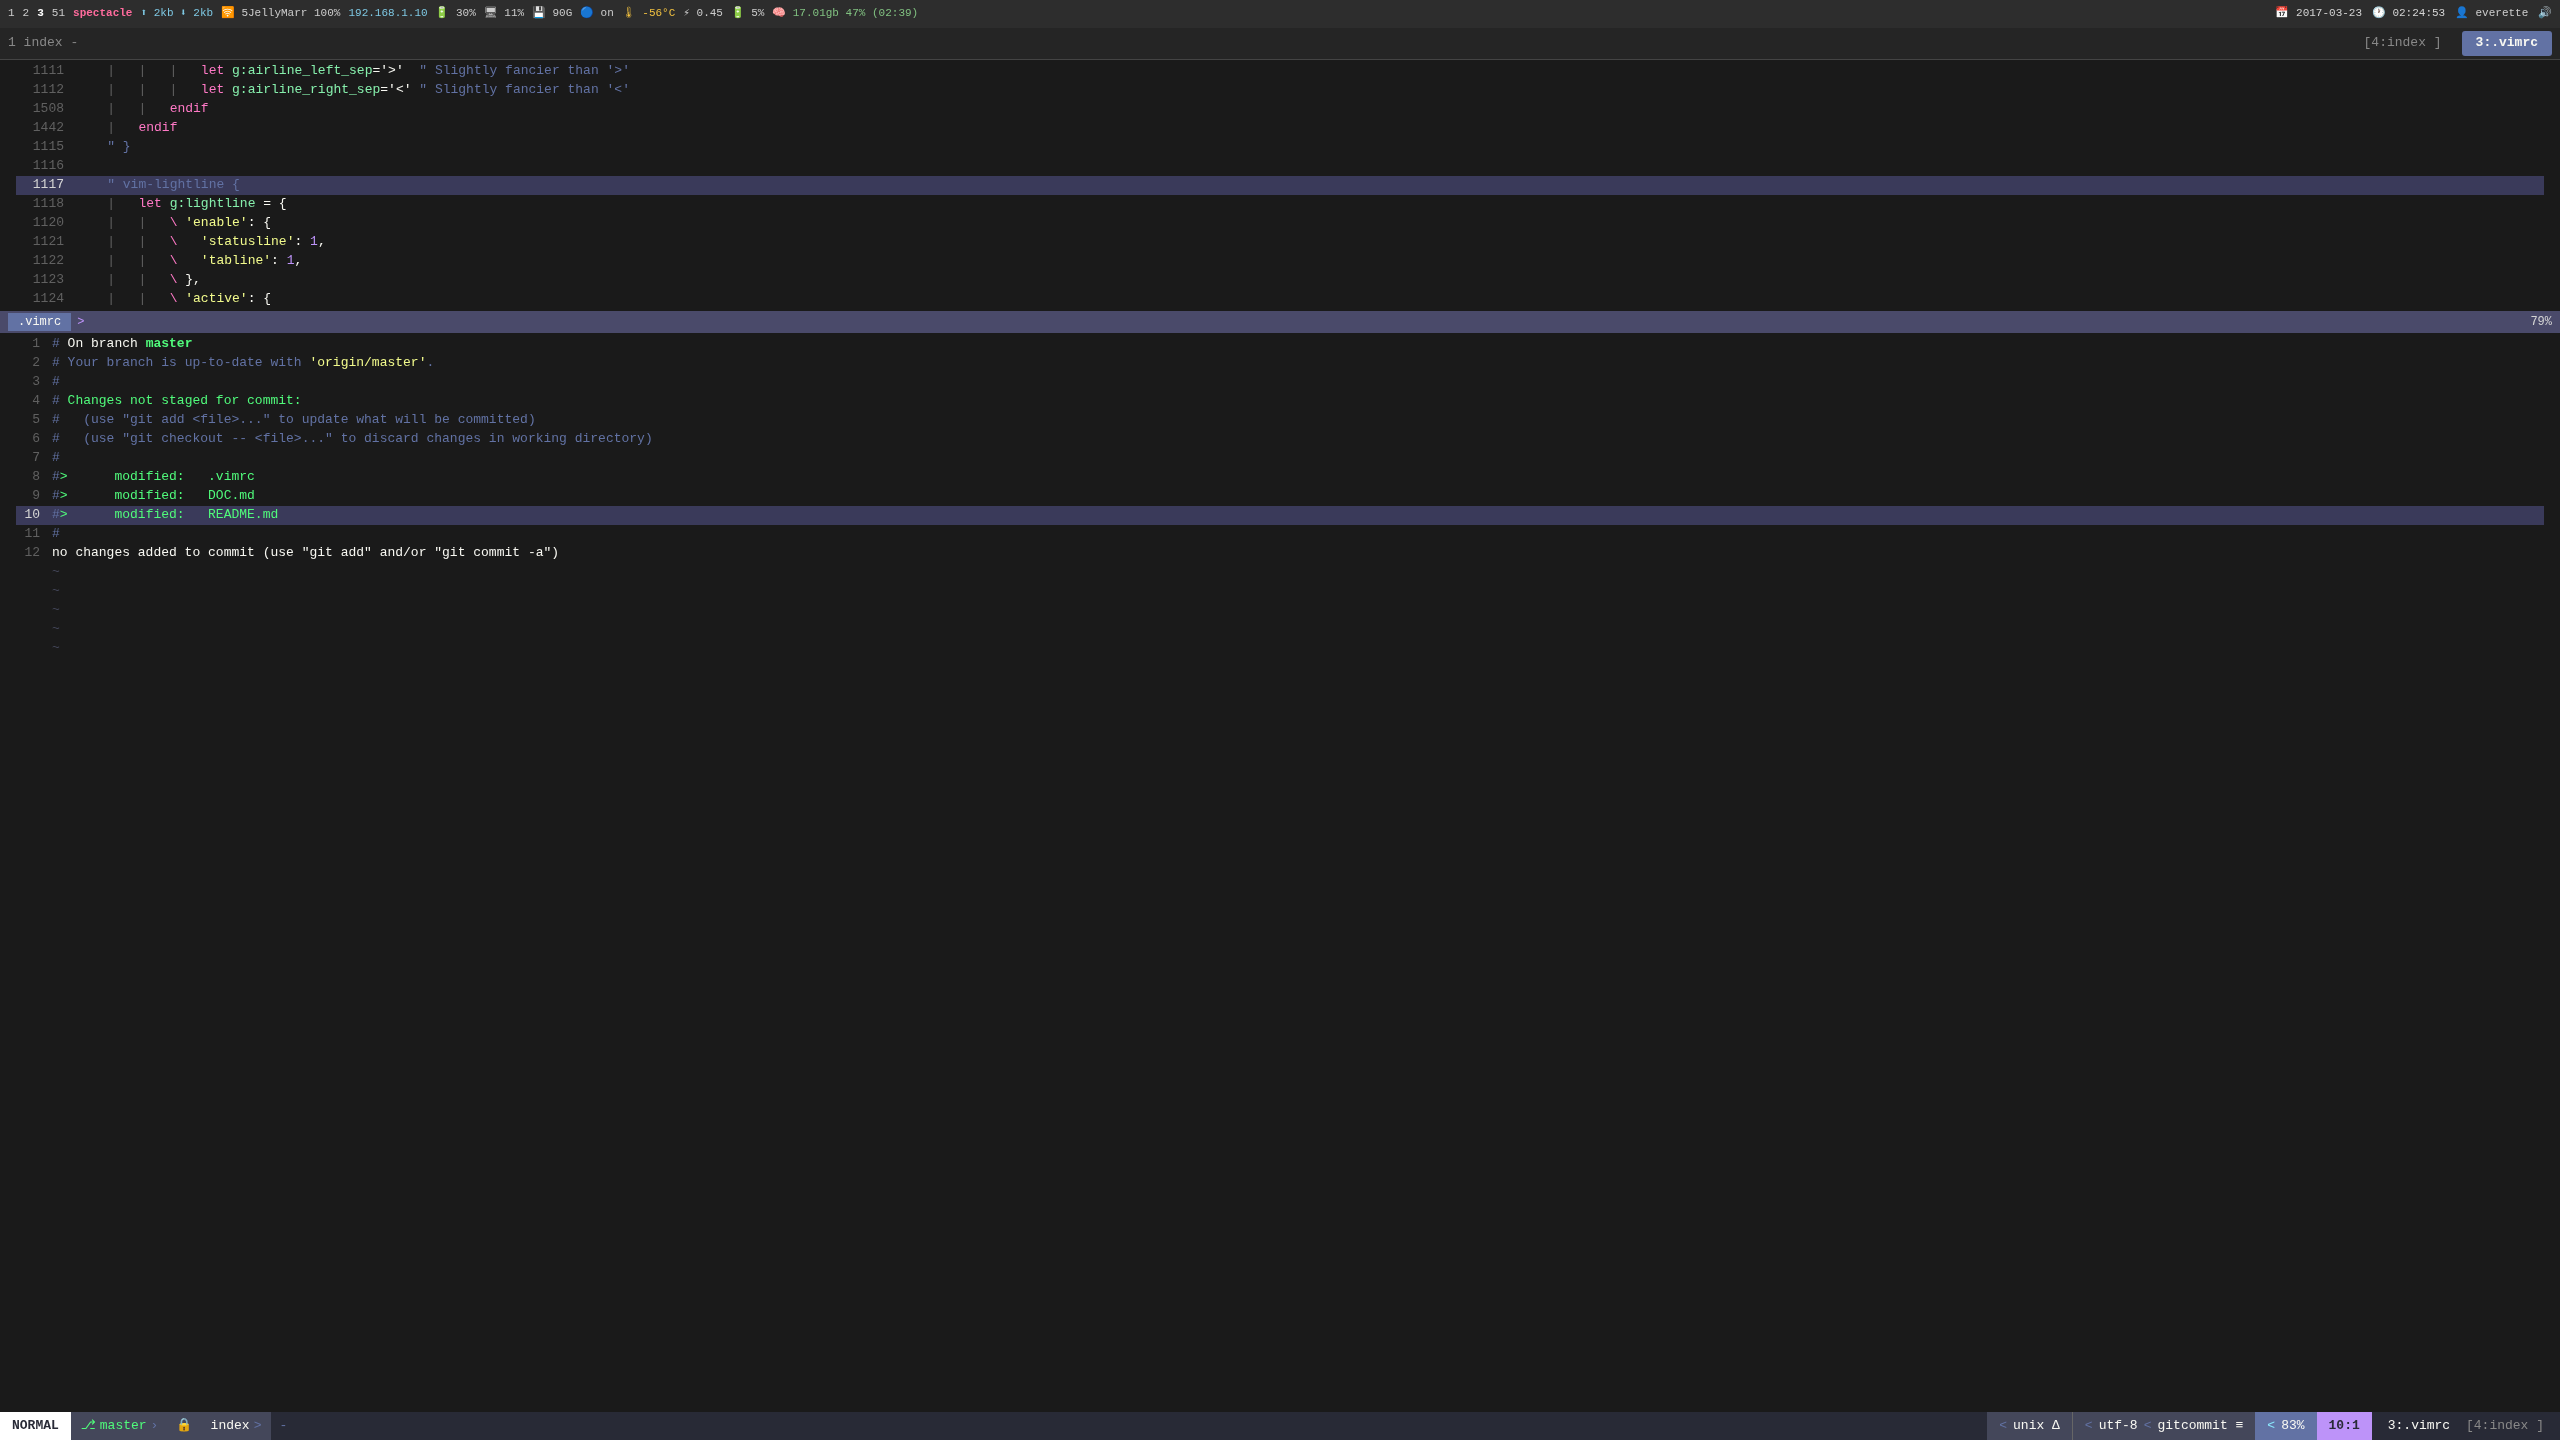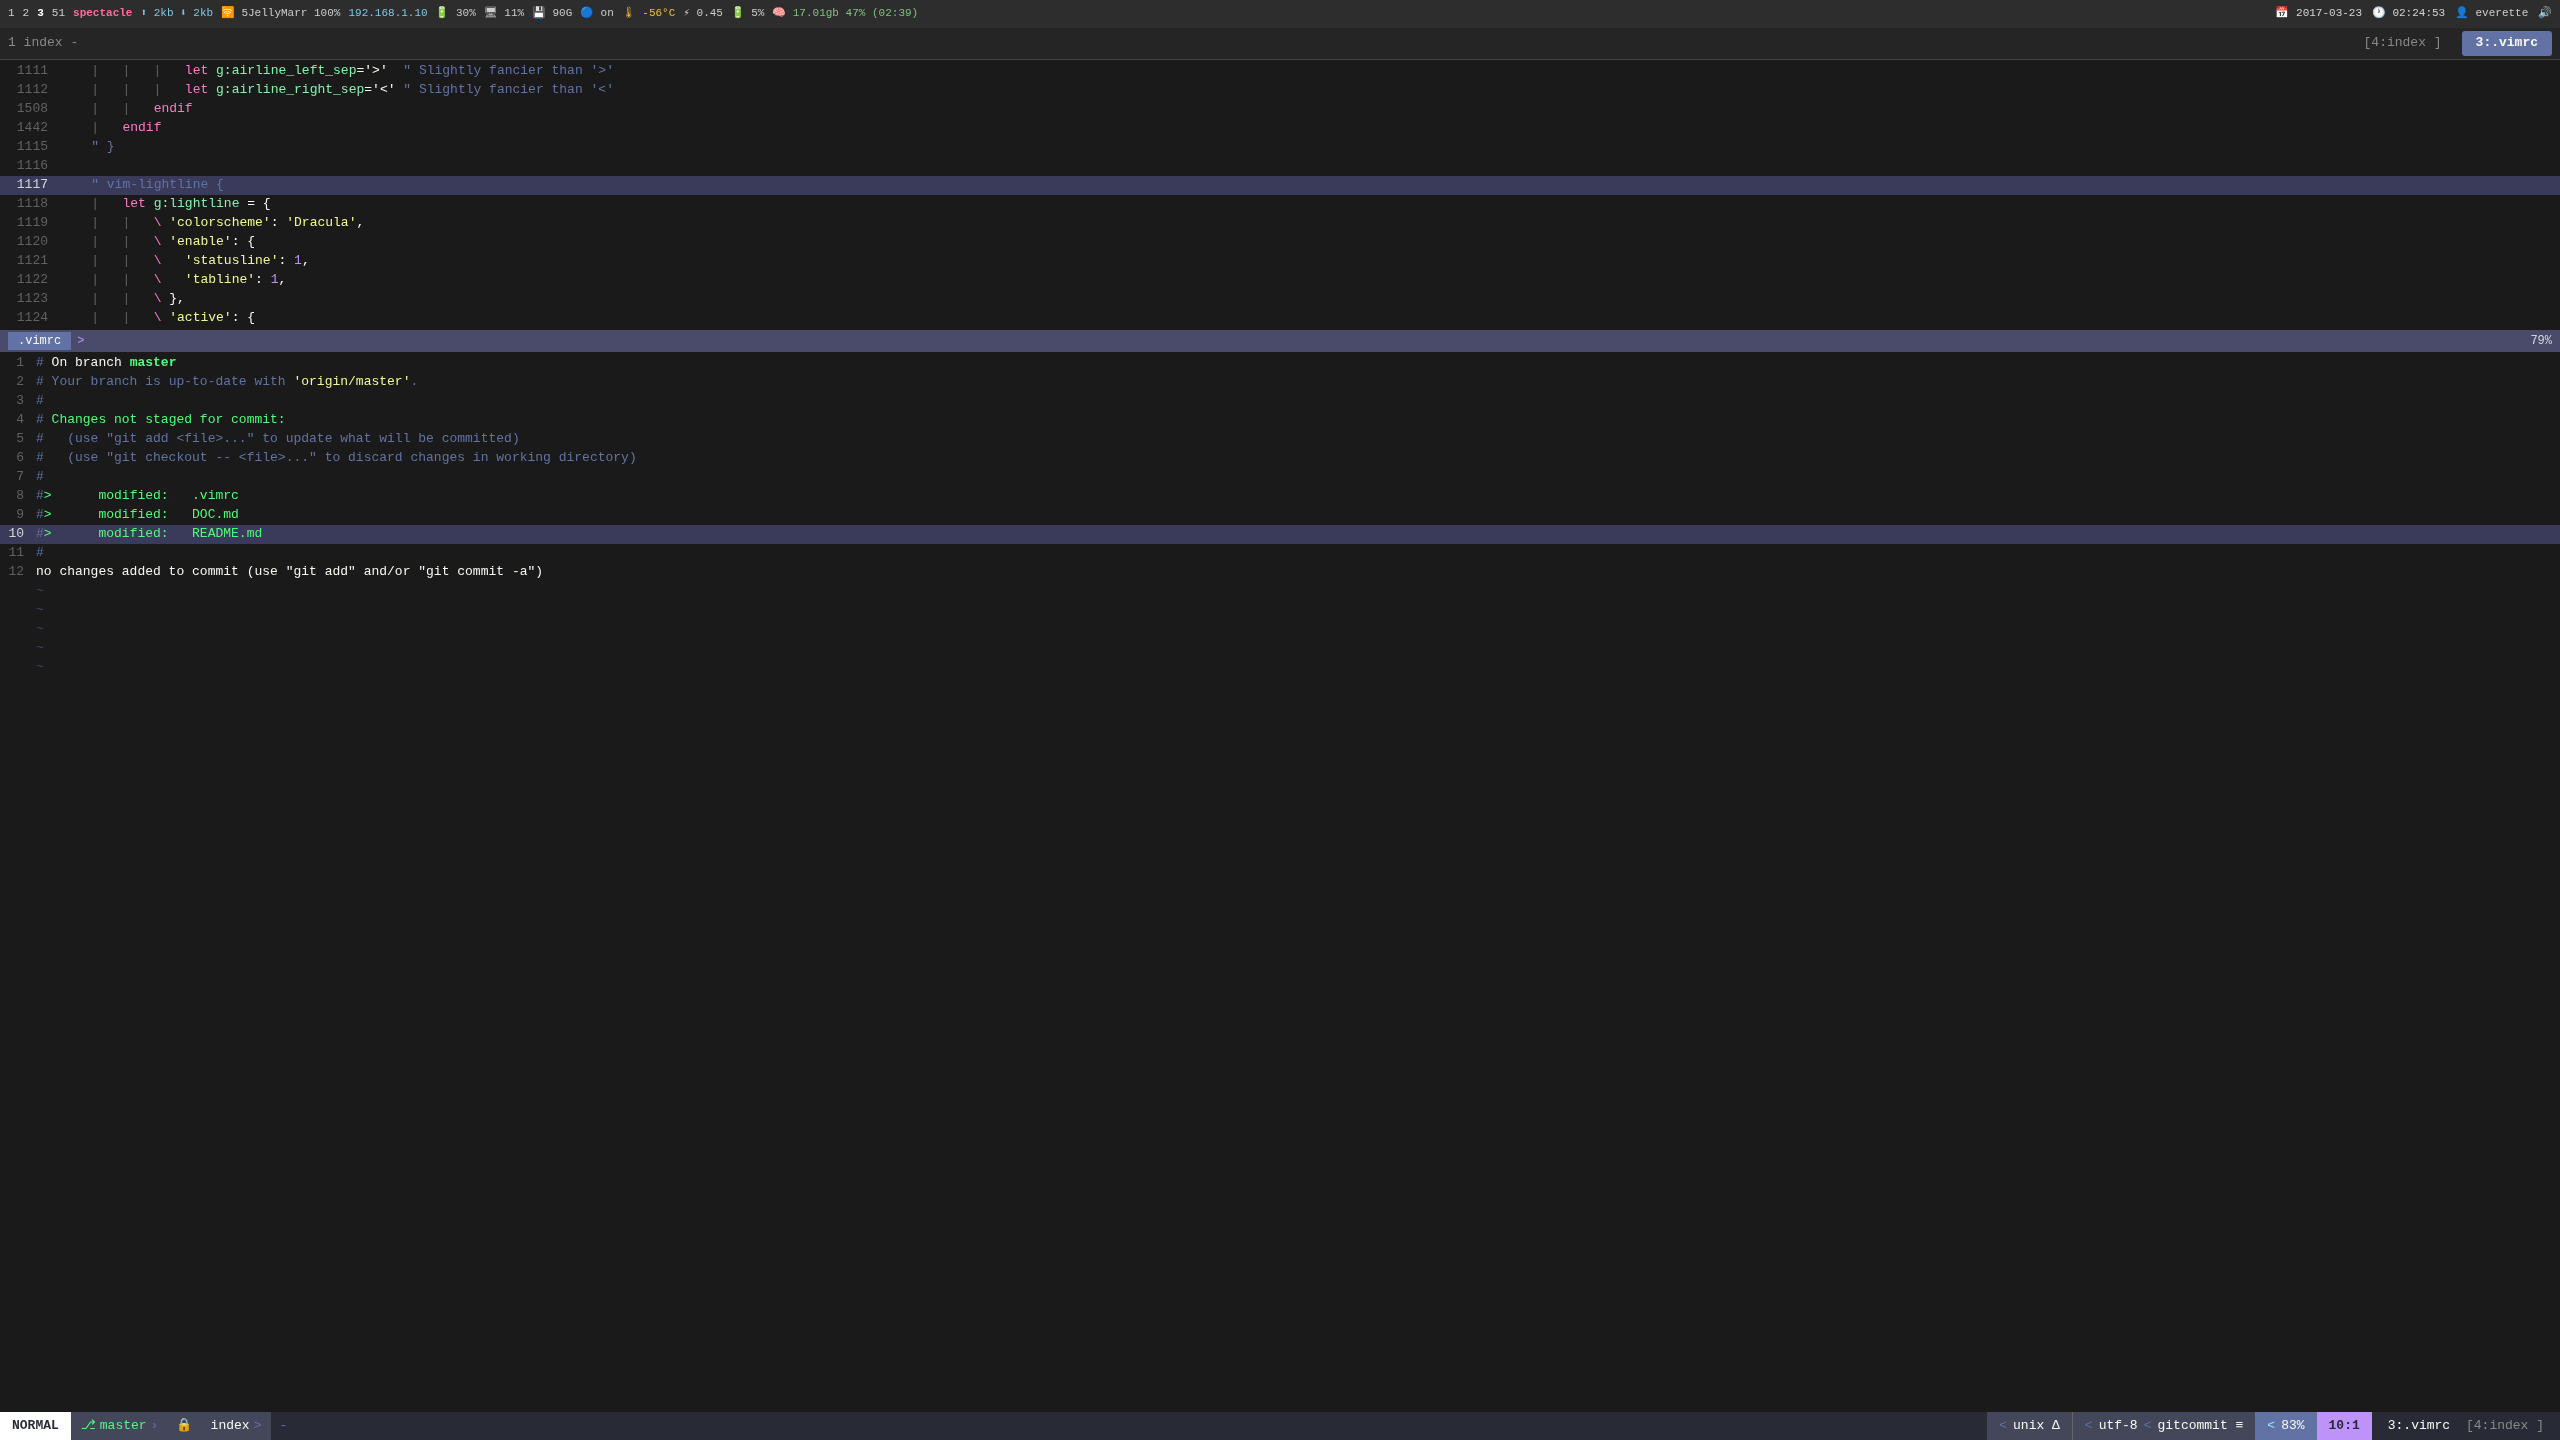--- a/index.html
+++ b/index.html
@@ -84,21 +84,21 @@
 
     
     #lower-pane {
       flex: 1;
       background: #1a1a1a;
       overflow: hidden;
     }
 
     
     .code-area {
-      padding: 2px 0;
+      padding: 2px 16px;
     }
 
     .code-line {
       display: flex;
       align-items: baseline;
       min-height: 19px;
       padding: 0 4px;
     }
     .code-line.highlighted {
       background: #3a3a5a;
@@ -312,24 +312,20 @@
       <div class="code-line highlighted">
         <span class="line-num current">1117</span>
         <span class="line-content"><span class="c-white">    </span><span class="c-comment">" vim-lightline {</span></span>
       </div>
 
       <div class="code-line">
         <span class="line-num">1118</span>
         <span class="line-content"><span class="c-pipe">    |   </span><span class="c-keyword">let</span><span class="c-white"> </span><span class="c-var">g:lightline</span><span class="c-white"> = {</span></span>
       </div>
 
-      <div class="code-line">
-        <span class="line-num">1119</span>
-        <span class="line-content"><span class="c-pipe">    |   |   </span><span class="c-special">\ </span><span class="c-string">'colorscheme'</span><span class="c-white">: </span><span class="c-string">'Dracula'</span><span class="c-white">,</span></span>
-      </div>
 
       <div class="code-line">
         <span class="line-num">1120</span>
         <span class="line-content"><span class="c-pipe">    |   |   </span><span class="c-special">\ </span><span class="c-string">'enable'</span><span class="c-white">: {</span></span>
       </div>
 
       <div class="code-line">
         <span class="line-num">1121</span>
         <span class="line-content"><span class="c-pipe">    |   |   </span><span class="c-special">\   </span><span class="c-string">'statusline'</span><span class="c-white">: </span><span class="c-num">1</span><span class="c-white">,</span></span>
       </div>

